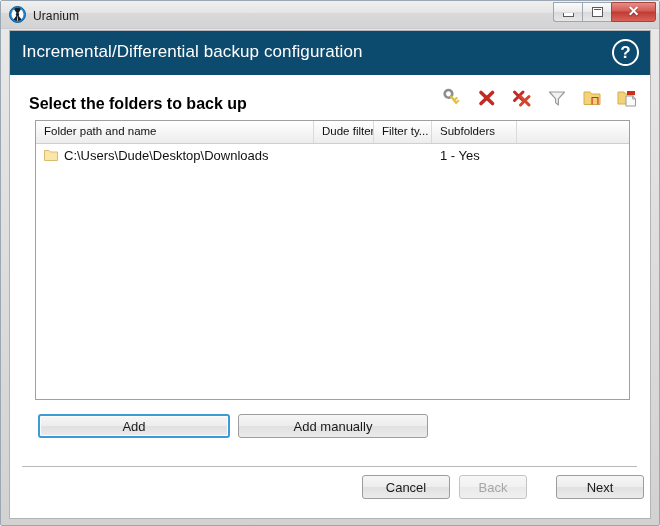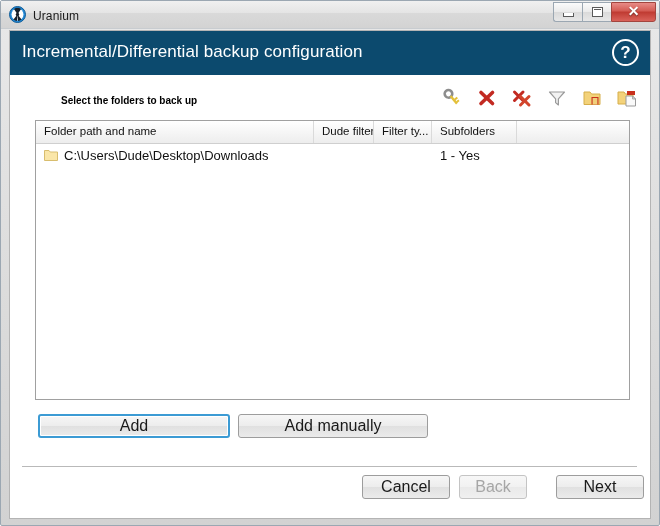--- a/index.html
+++ b/index.html
@@ -154,24 +154,23 @@
     position: absolute;
     left: 0; top: 44px;
     width: 640px;
     height: 443px;
     background: #ffffff;
   }
 
   .section-label {
     position: absolute;
     left: 19px; top: 20px;
-    font-size: 10px;
+    font-size: 16px;
     font-weight: bold;
     color: #000000;
-    margin-left: 32px;
   }
 
   
   .toolbar {
     position: absolute;
     right: 12px; top: 12px;
     display: flex;
     align-items: center;
     gap: 13px;
   }
@@ -239,21 +238,21 @@
 
   .folder-ico {
     width: 14px; height: 12px;
     position: relative;
     flex: none;
   }
 
   
   .btn {
     box-sizing: border-box;
-    font-size: 16px;
+    font-size: 13px;
     color: #1a1a1a;
     background: linear-gradient(to bottom, #f6f6f6 0%, #ededed 48%, #e0e0e0 50%, #ebebeb 100%);
     border: 1px solid #9d9d9d;
     border-radius: 3px;
     display: flex;
     align-items: center;
     justify-content: center;
     cursor: pointer;
     font-family: "Liberation Sans", sans-serif;
   }

